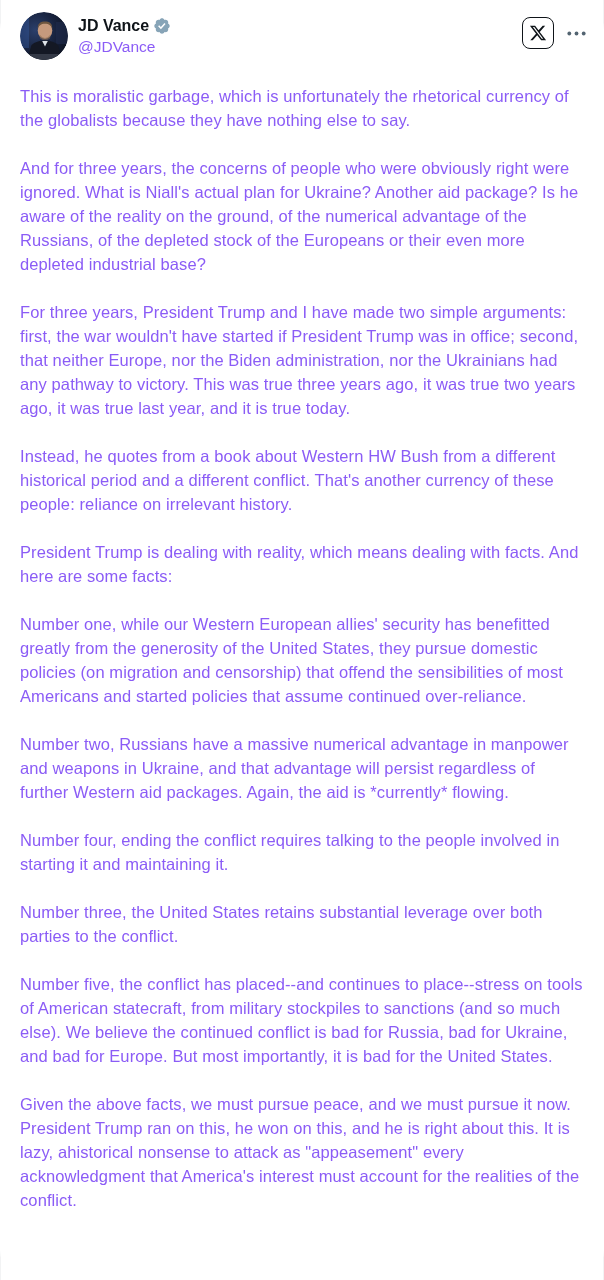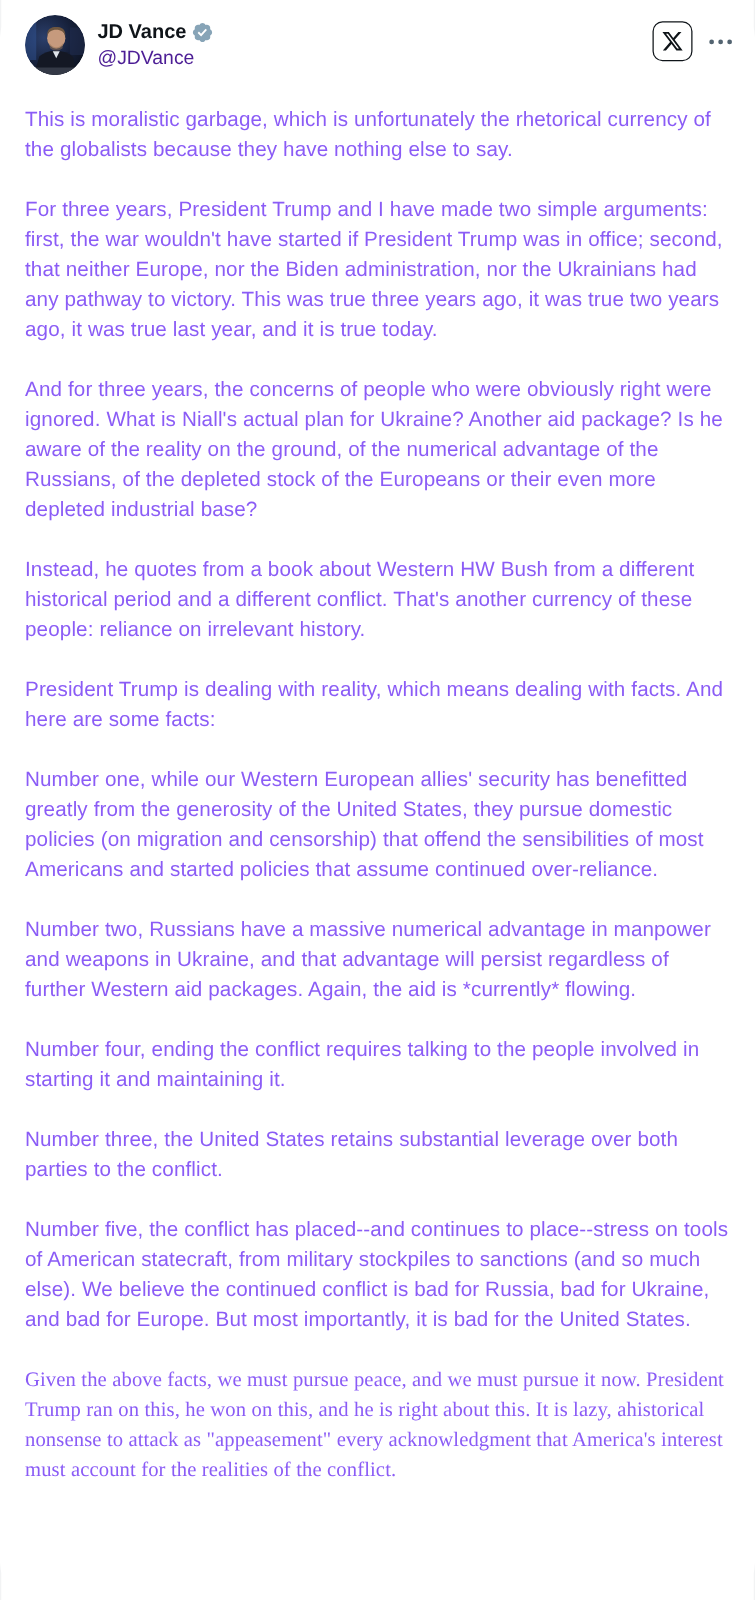--- a/index.html
+++ b/index.html
@@ -58,21 +58,21 @@
     color: #0f1419;
   }
   .verified-badge {
     display: inline-flex;
     width: 18px;
     height: 18px;
   }
   .handle {
     font-size: 15.5px;
     line-height: 20px;
-    color: #4c1d95;
+    color: #8b5cf6;
     margin-top: 1px;
   }
   .header-right {
     margin-left: auto;
     display: flex;
     align-items: center;
     gap: 11px;
     padding-top: 5px;
   }
   .x-logo-button {
@@ -103,21 +103,20 @@
     line-height: 24px;
     letter-spacing: 0.1px;
     color: #8b5cf6;
   }
   .post-body p {
     margin: 0 0 24px 0;
     white-space: pre-wrap;
   }
   .post-body p:last-child {
     margin-bottom: 12px;
-    font-family: Liberation Serif, serif;
   }
 </style>
 </head>
 <body>
 
 <div class="post-card">
 
   <div class="post-header">
 
     <div class="header-left">
@@ -171,22 +170,22 @@
           <circle cx="9.5" cy="2.5" r="1.9" fill="#536471"></circle>
           <circle cx="16.7" cy="2.5" r="1.9" fill="#536471"></circle>
         </svg>
       </button>
     </div>
 
   </div>
 
   <div class="post-body">
     <p>This is moralistic garbage, which is unfortunately the rhetorical currency of the globalists because they have nothing else to say.</p>
+    <p>And for three years, the concerns of people who were obviously right were ignored. What is Niall's actual plan for Ukraine? Another aid package? Is he aware of the reality on the ground, of the numerical advantage of the Russians, of the depleted stock of the Europeans or their even more depleted industrial base?</p>
     <p>For three years, President Trump and I have made two simple arguments: first, the war wouldn't have started if President Trump was in office; second, that neither Europe, nor the Biden administration, nor the Ukrainians had any pathway to victory. This was true three years ago, it was true two years ago, it was true last year, and it is true today.</p>
-    <p>And for three years, the concerns of people who were obviously right were ignored. What is Niall's actual plan for Ukraine? Another aid package? Is he aware of the reality on the ground, of the numerical advantage of the Russians, of the depleted stock of the Europeans or their even more depleted industrial base?</p>
     <p>Instead, he quotes from a book about Western HW Bush from a different historical period and a different conflict. That's another currency of these people: reliance on irrelevant history.</p>
     <p>President Trump is dealing with reality, which means dealing with facts. And here are some facts:</p>
     <p>Number one, while our Western European allies' security has benefitted greatly from the generosity of the United States, they pursue domestic policies (on migration and censorship) that offend the sensibilities of most Americans and started policies that assume continued over-reliance.</p>
     <p>Number two, Russians have a massive numerical advantage in manpower and weapons in Ukraine, and that advantage will persist regardless of further Western aid packages. Again, the aid is *currently* flowing.</p>
     <p>Number four, ending the conflict requires talking to the people involved in starting it and maintaining it.</p>
     <p>Number three, the United States retains substantial leverage over both parties to the conflict.</p>
     <p>Number five, the conflict has placed--and continues to place--stress on tools of American statecraft, from military stockpiles to sanctions (and so much else). We believe the continued conflict is bad for Russia, bad for Ukraine, and bad for Europe. But most importantly, it is bad for the United States.</p>
     <p>Given the above facts, we must pursue peace, and we must pursue it now. President Trump ran on this, he won on this, and he is right about this. It is lazy, ahistorical nonsense to attack as "appeasement" every acknowledgment that America's interest must account for the realities of the conflict.</p>
   </div>
 

